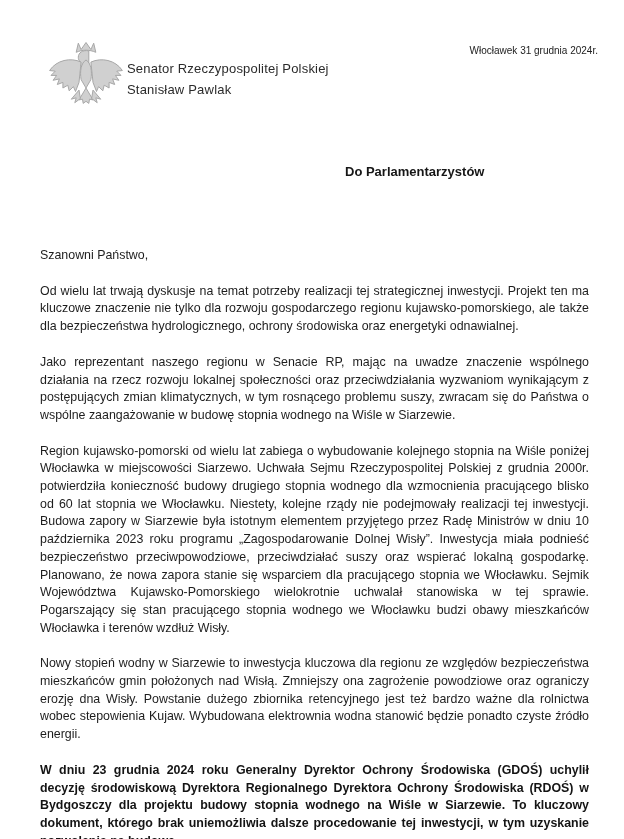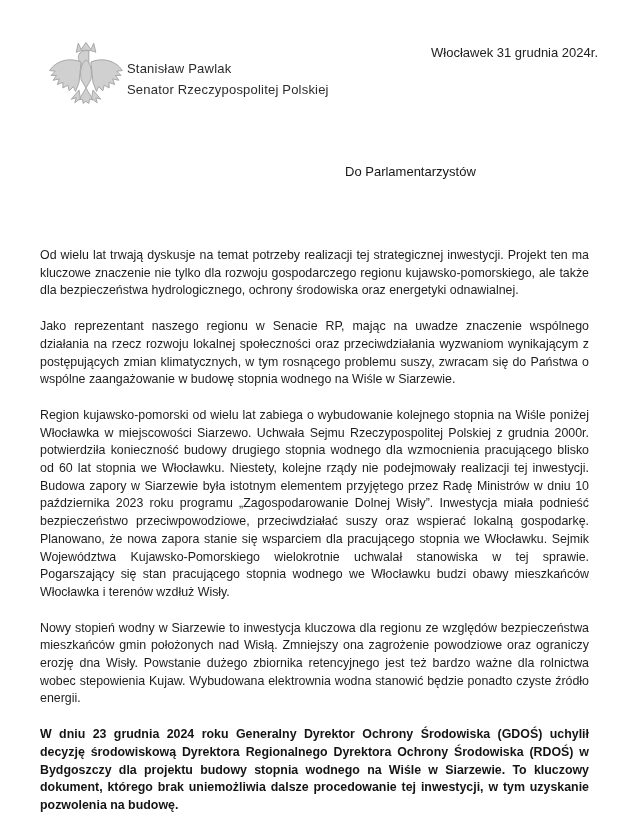--- a/index.html
+++ b/index.html
@@ -9,22 +9,22 @@
     margin:0 auto;
     background:#ffffff;
     font-family:"Liberation Sans","DejaVu Sans",sans-serif;
     color:#1d1d1d;
     overflow:hidden;
     box-shadow:0 0 4px rgba(0,0,0,.25);
   }
   .emblem{position:absolute;left:44px;top:36px;width:84px;height:90px;}
   .emblem svg{width:100%;height:100%;}
   .sender{position:absolute;left:127px;top:58px;font-size:13px;line-height:21px;color:#2b2b2b;letter-spacing:.2px;}
-  .dateline{position:absolute;top:45px;right:26px;font-size:13px;color:#222;}
-  .recipient{position:absolute;left:345px;top:161px;font-size:13px;font-weight:normal;line-height:22px;color:#161616;}
+  .dateline{position:absolute;top:45px;right:26px;font-size:10px;color:#222;}
+  .recipient{position:absolute;left:345px;top:161px;font-size:13px;font-weight:bold;line-height:22px;color:#161616;}
   .letter-body{
     position:absolute;left:40px;top:247px;width:549px;
     font-size:12.4px;line-height:17.7px;text-align:justify;
     color:#1d1d1d;
   }
   .salutation{margin:0 0 20px 0;text-align:left;}
   .letter-body p{margin:0 0 18px 0;}
   .closing{font-weight:bold;color:#141414;}
 </style>
 </head>
@@ -51,31 +51,32 @@
 
           <path d="M50 73 l-11 13 7-2 -2 7 8-6 z"></path>
 
           <path d="M70 73 l11 13 -7-2 2 7 -8-6 z"></path>
         </g>
       </svg>
     </span>
   </div>
 
   <div class="sender">
+    <div>Senator Rzeczypospolitej Polskiej</div>
     <div>Stanisław Pawlak</div>
-    <div>Senator Rzeczypospolitej Polskiej</div>
   </div>
 
   <div class="dateline">Włocławek 31 grudnia 2024r.</div>
 
   <div class="recipient">
     <div>Do Parlamentarzystów</div>
   </div>
 
   <div class="letter-body">
+    <p class="salutation">Szanowni Państwo,</p>
     <p>Od wielu lat trwają dyskusje na temat potrzeby realizacji tej strategicznej inwestycji. Projekt ten ma kluczowe znaczenie nie tylko dla rozwoju gospodarczego regionu kujawsko-pomorskiego, ale także dla bezpieczeństwa hydrologicznego, ochrony środowiska oraz energetyki odnawialnej.</p>
     <p>Jako reprezentant naszego regionu w Senacie RP, mając na uwadze znaczenie wspólnego działania na rzecz rozwoju lokalnej społeczności oraz przeciwdziałania wyzwaniom wynikającym z postępujących zmian klimatycznych, w tym rosnącego problemu suszy, zwracam się do Państwa o wspólne zaangażowanie w budowę stopnia wodnego na Wiśle w Siarzewie.</p>
     <p>Region kujawsko-pomorski od wielu lat zabiega o wybudowanie kolejnego stopnia na Wiśle poniżej Włocławka w miejscowości Siarzewo. Uchwała Sejmu Rzeczypospolitej Polskiej z grudnia 2000r. potwierdziła konieczność budowy drugiego stopnia wodnego dla wzmocnienia pracującego blisko od 60 lat stopnia we Włocławku. Niestety, kolejne rządy nie podejmowały realizacji tej inwestycji. Budowa zapory w Siarzewie była istotnym elementem przyjętego przez Radę Ministrów w dniu 10 października 2023 roku programu „Zagospodarowanie Dolnej Wisły”. Inwestycja miała podnieść bezpieczeństwo przeciwpowodziowe, przeciwdziałać suszy oraz wspierać lokalną gospodarkę. Planowano, że nowa zapora stanie się wsparciem dla pracującego stopnia we Włocławku. Sejmik Województwa Kujawsko-Pomorskiego wielokrotnie uchwalał stanowiska w tej sprawie. Pogarszający się stan pracującego stopnia wodnego we Włocławku budzi obawy mieszkańców Włocławka i terenów wzdłuż Wisły.</p>
     <p>Nowy stopień wodny w Siarzewie to inwestycja kluczowa dla regionu ze względów bezpieczeństwa mieszkańców gmin położonych nad Wisłą. Zmniejszy ona zagrożenie powodziowe oraz ograniczy erozję dna Wisły. Powstanie dużego zbiornika retencyjnego jest też bardzo ważne dla rolnictwa wobec stepowienia Kujaw. Wybudowana elektrownia wodna stanowić będzie ponadto czyste źródło energii.</p>
     <p class="closing">W dniu 23 grudnia 2024 roku Generalny Dyrektor Ochrony Środowiska (GDOŚ) uchylił decyzję środowiskową Dyrektora Regionalnego Dyrektora Ochrony Środowiska (RDOŚ) w Bydgoszczy dla projektu budowy stopnia wodnego na Wiśle w Siarzewie. To kluczowy dokument, którego brak uniemożliwia dalsze procedowanie tej inwestycji, w tym uzyskanie pozwolenia na budowę.</p>
   </div>
 
 </div>
 
 </body></html>

